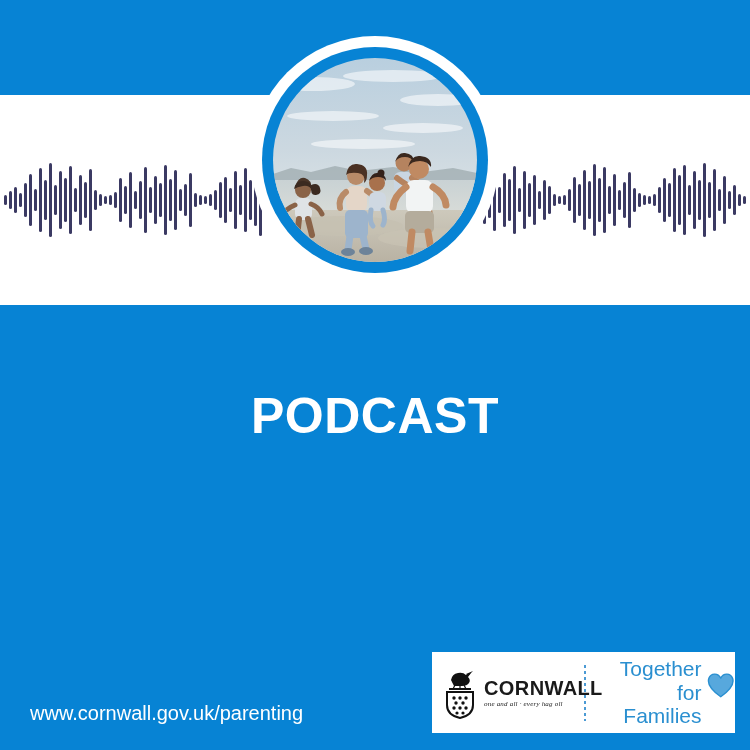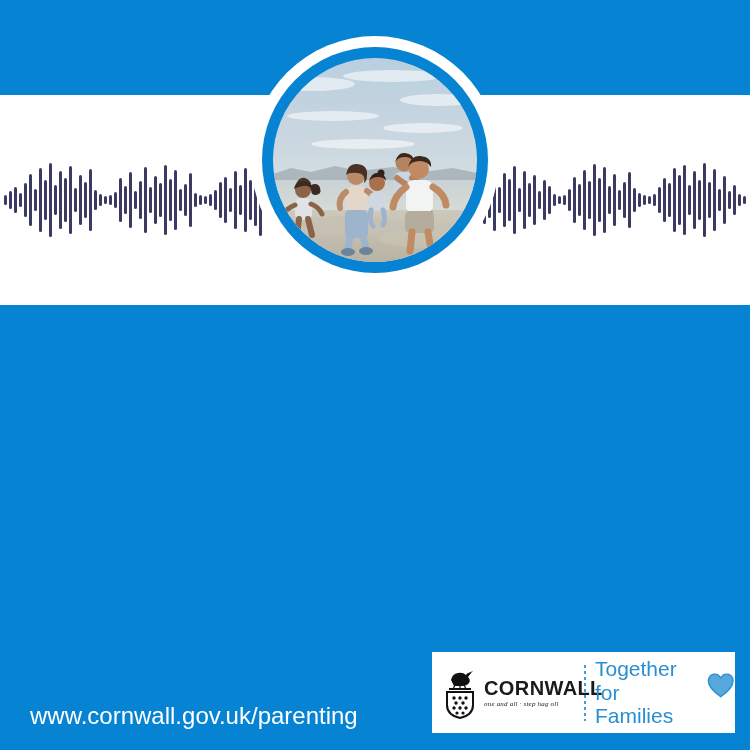--- a/index.html
+++ b/index.html
@@ -42,41 +42,41 @@
     position:absolute;left:0;top:0;width:750px;height:58px;
     display:flex;align-items:center;justify-content:center;
     color:#ffffff;font-size:22px;font-weight:400;
   }
   .dots{position:absolute;top:9px;display:grid;grid-template-columns:repeat(5,1fr);grid-template-rows:repeat(2,1fr);width:124px;height:40px;}
   .dots.left{left:12px;}
   .dots.right{right:12px;}
   .dots i{display:block;width:7px;height:7px;border-radius:50%;background:#ffffff;justify-self:center;align-self:center;}
 
   
-  .url{position:absolute;left:30px;top:702px;color:#ffffff;font-size:24px;}
+  .url{position:absolute;left:30px;top:702px;color:#ffffff;font-size:20px;}
 
   
   .logocard{
     position:absolute;left:432px;top:652px;width:303px;height:81px;
     background:#ffffff;display:flex;align-items:center;
   }
   .cc{display:flex;align-items:center;padding-left:10px;width:148px;box-sizing:border-box;}
   .crest{width:36px;height:52px;flex:0 0 36px;}
   .ccwords{margin-left:6px;line-height:1;}
   .ccwords .w1,.ccwords .w2{
     display:block;color:#1a1a1a;font-weight:bold;font-size:20px;letter-spacing:0.4px;
   }
   .ccwords .w2{margin-top:1px;}
   .ccmotto{display:block;margin-top:3px;color:#1a1a1a;font-size:7px;font-style:italic;
            font-family:"Liberation Serif", serif;letter-spacing:0.2px;}
   .divider{width:2px;height:56px;margin:0 9px 0 4px;
            background-image:linear-gradient(#4b9ad4 52%, rgba(0,0,0,0) 0%);
            background-size:2px 6px;background-repeat:repeat-y;}
   .tff{display:flex;align-items:center;}
-  .tffwords span{display:block;color:#2a8fd0;font-size:21px;line-height:1.12;}
+  .tffwords span{display:block;color:#2a8fd0;font-size:21px;line-height:1.12;text-align:right;}
   .heart{width:30px;height:28px;margin-left:4px;margin-top:-14px;}
 </style>
 </head>
 <body>
 
 <div class="poster">
 
   <div class="band"></div>
 
   <div class="wave left">
@@ -288,20 +288,21 @@
           <path d="M160 129 q12 7 13 18" stroke="#c08a62" stroke-width="7" fill="none" stroke-linecap="round"></path>
           <rect x="132" y="153" width="29" height="22" rx="5" fill="#b4ac9c"></rect>
           <path d="M139 174 l-2 19" stroke="#c08a62" stroke-width="7" fill="none" stroke-linecap="round"></path>
           <path d="M155 174 l3 18" stroke="#c08a62" stroke-width="7" fill="none" stroke-linecap="round"></path>
         </g>
       </svg>
     </div>
   </div>
 
   <div class="title">
+    <span class="l2">PODCAST</span>
   </div>
 
 
   <div class="url">www.cornwall.gov.uk/parenting</div>
 
   <div class="logocard">
     <div class="cc">
       <svg class="crest" viewBox="0 0 36 52" xmlns="http://www.w3.org/2000/svg" aria-hidden="true">
 
         <path d="M9 13 q1 -6 7 -7 q5 -1 8 2 l5 -2 l-3 4 q3 3 1 6 q-2 3 -7 3 l-8 0 Z" fill="#111111"></path>
@@ -319,21 +320,21 @@
             <circle cx="21" cy="36" r="1.7"></circle>
           <circle cx="12" cy="41" r="1.7"></circle>
             <circle cx="18" cy="41" r="1.7"></circle>
             <circle cx="24" cy="41" r="1.7"></circle>
           <circle cx="15" cy="46" r="1.6"></circle>
             <circle cx="21" cy="46" r="1.6"></circle>
         </g>
       </svg>
       <div class="ccwords">
         <span class="w1">CORNWALL</span>
-        <span class="ccmotto">one and all · step hag oll</span>
+        <span class="ccmotto">one and all · every hag oll</span>
       </div>
     </div>
     <div class="divider"></div>
     <div class="tff">
       <div class="tffwords">
         <span>Together</span>
         <span>for Families</span>
       </div>
       <svg class="heart" viewBox="0 0 30 28" xmlns="http://www.w3.org/2000/svg" aria-hidden="true">
         <path d="M15 26 C4 18 1 12 3 7 C5 2 12 1 15 7 C18 1 25 2 27 7 C29 12 26 18 15 26 Z" fill="#57a8dd" stroke="#2a8fd0" stroke-width="1.4" stroke-linejoin="round"></path>

